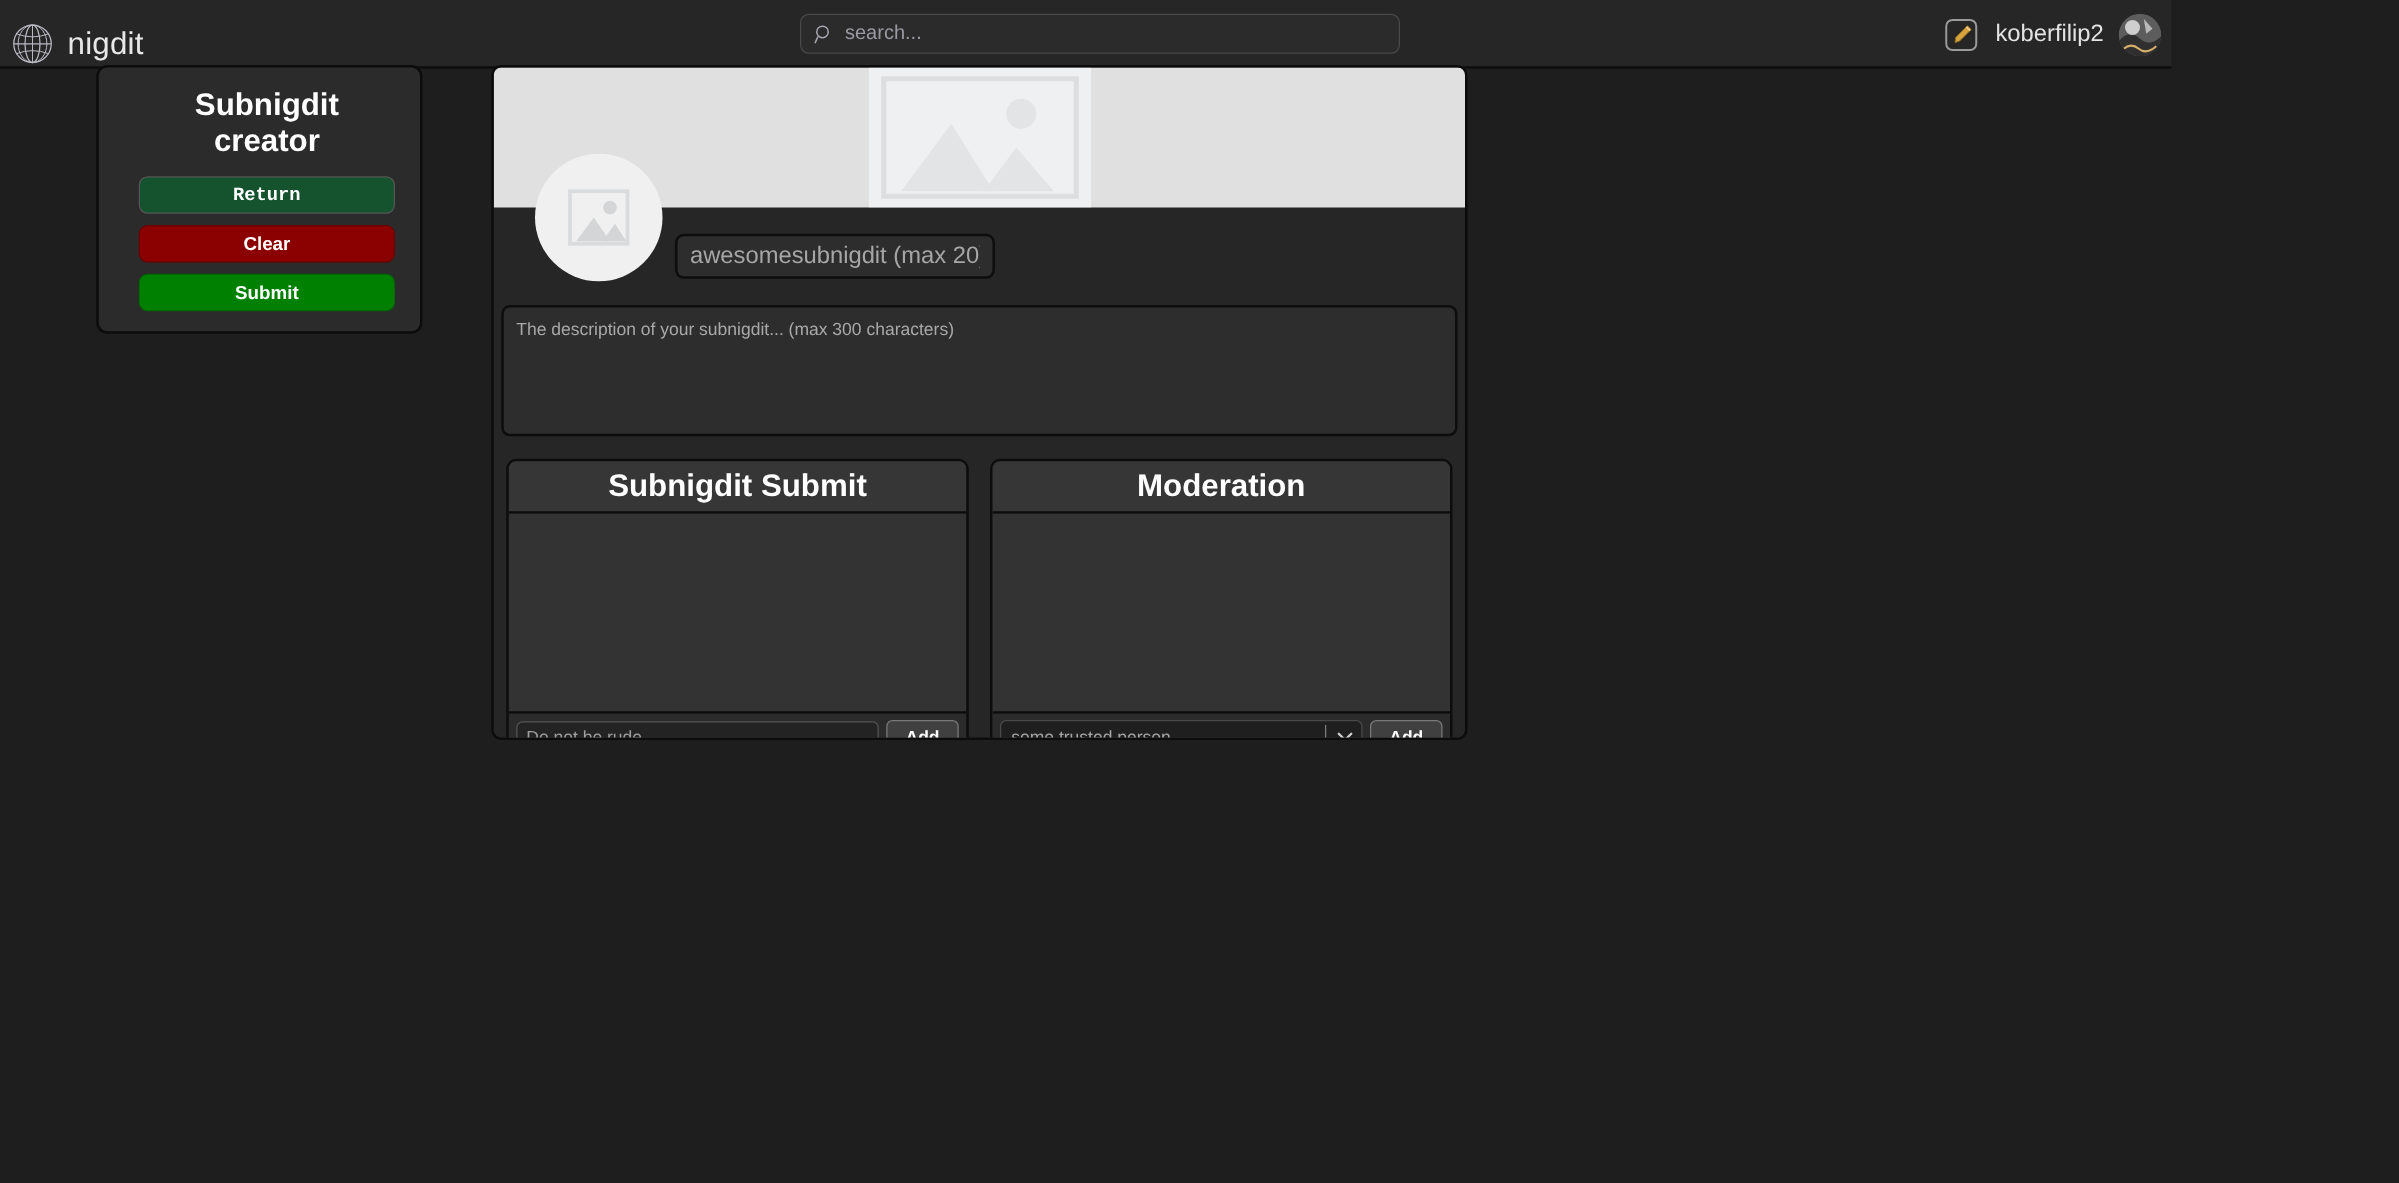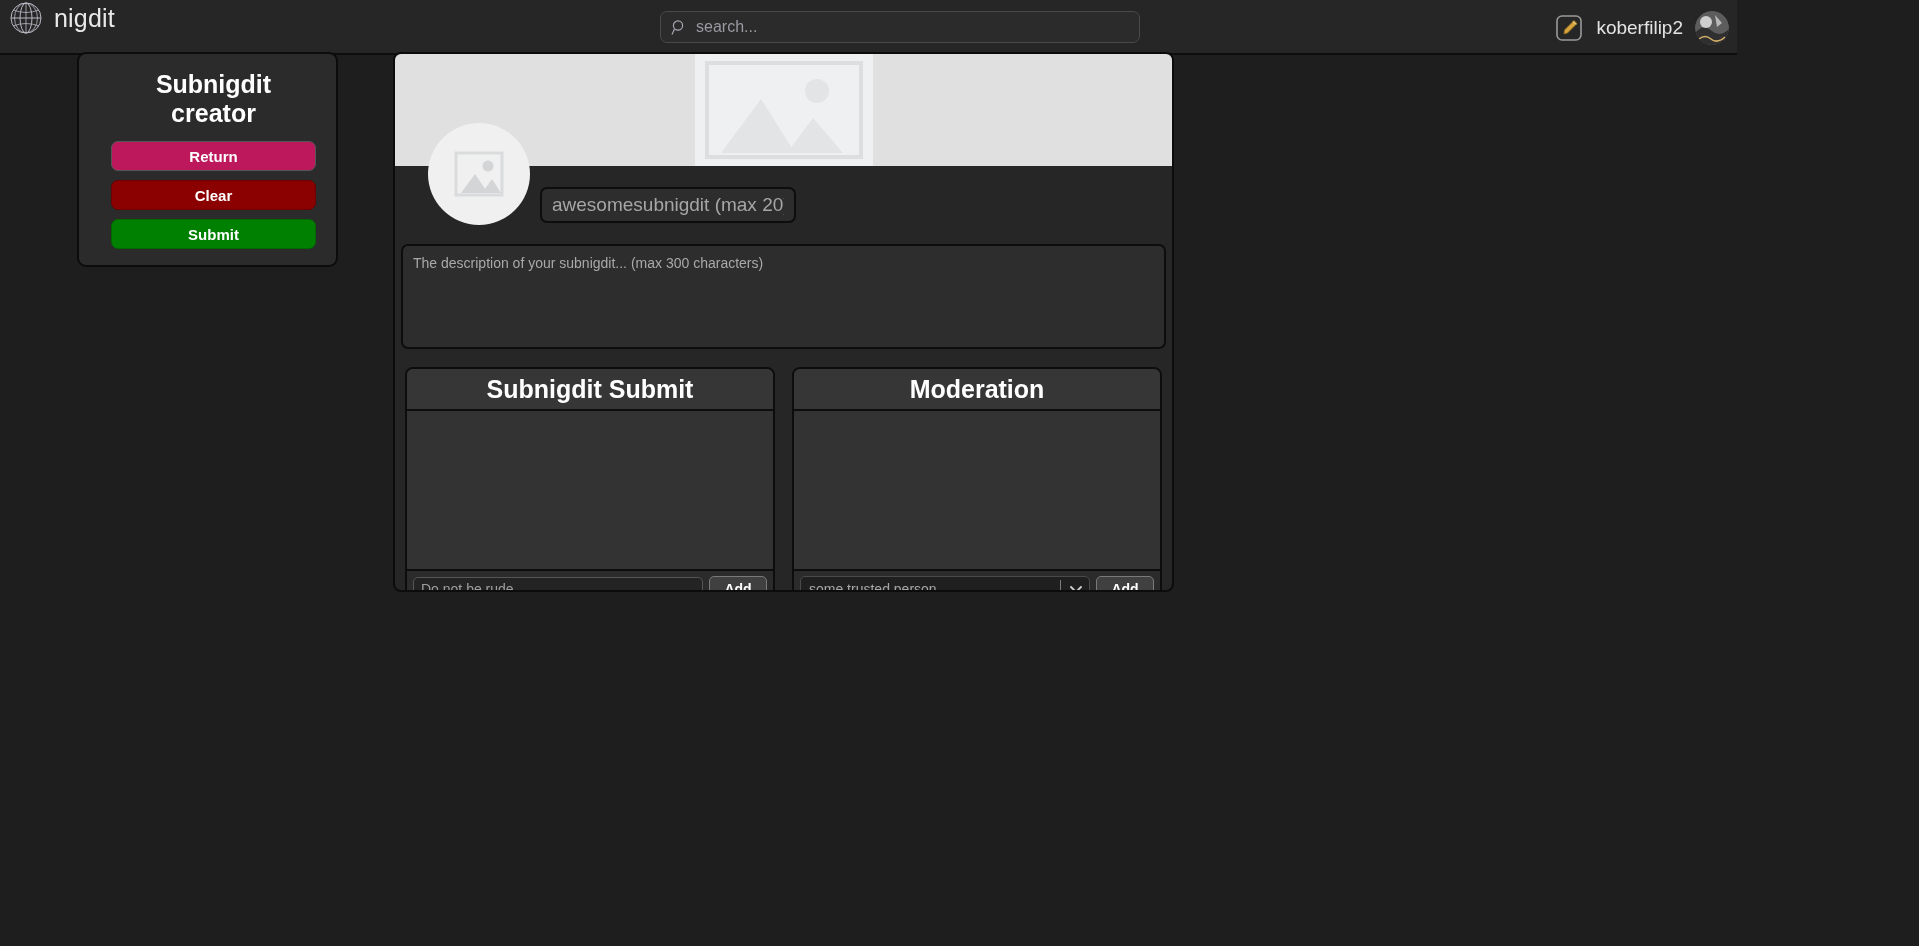--- a/index.html
+++ b/index.html
@@ -13,21 +13,21 @@
 
   
   .navbar {
     position: absolute;
     top: 0; left: 0;
     width: 1737px;
     height: 55px;
     background: #262626;
     border-bottom: 2px solid #0d0d0d;
     display: flex;
-    align-items: flex-start;
+    align-items: flex-end;
   }
   .brand {
     display: flex;
     align-items: center;
     gap: 10px;
     margin-left: 8px;
   }
   .globe-icon { width: 36px; height: 36px; display: block; }
   .brand-name {
     font-size: 25px;
@@ -40,21 +40,20 @@
     top: 11px;
     width: 480px;
     height: 32px;
     background: #2b2b2b;
     border: 1px solid #4a4a4a;
     border-radius: 7px;
     display: flex;
     align-items: center;
     padding-left: 10px;
     gap: 8px;
-    margin-left: 20px;
   }
   .search-icon { width: 17px; height: 17px; display:block; flex: none; }
   .search-input {
     background: transparent;
     border: none;
     outline: none;
     color: #c9c9c9;
     font-size: 16px;
     font-family: "Liberation Sans", sans-serif;
     width: 420px;
@@ -104,21 +103,21 @@
     height: 30px;
     border-radius: 7px;
     border: 1px solid #0d0d0d;
     color: #ffffff;
     font-size: 15px;
     font-weight: bold;
     font-family: "Liberation Sans", sans-serif;
     margin-bottom: 9px;
     cursor: pointer;
   }
-  .side-btn.return { background: #be185d; border-color: #565656; }
+  .side-btn.return { background: #14532d; border-color: #565656; font-family: Liberation Mono, monospace; }
   .side-btn.clear  { background: #8b0000; border-color: #6d0000; }
   .side-btn.submit { background: #008000; border-color: #006800; margin-bottom: 0; }
 
   
   .main-panel {
     position: absolute;
     left: 393px;
     top: 52px;
     width: 781px;
     height: 540px;

